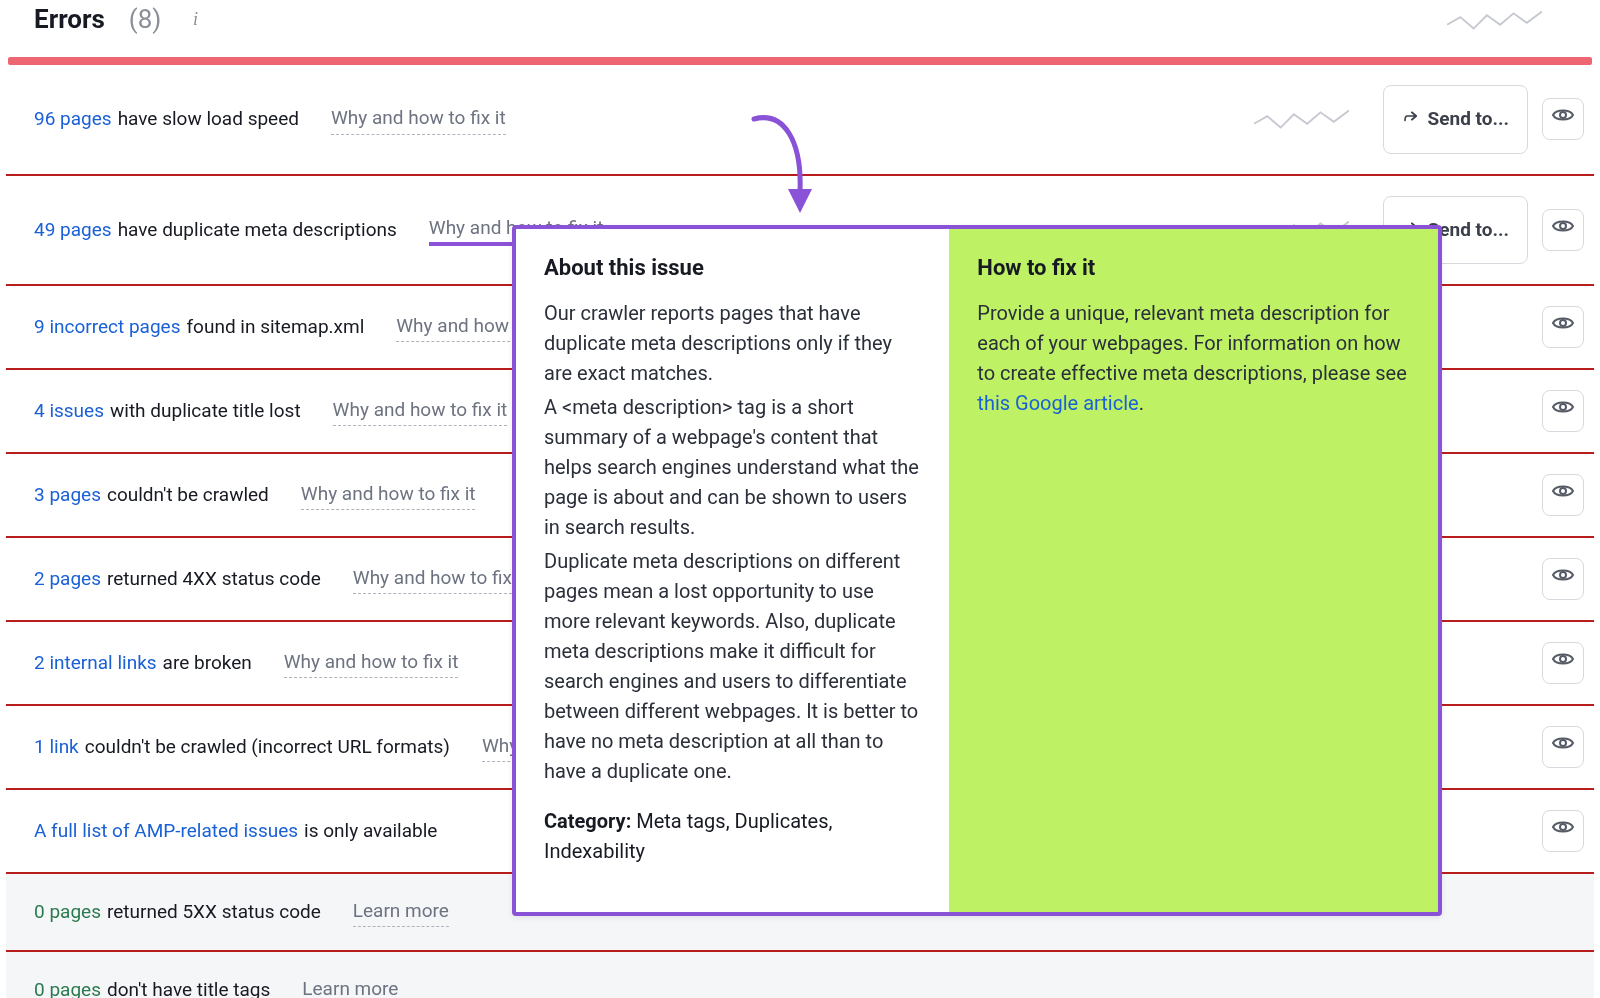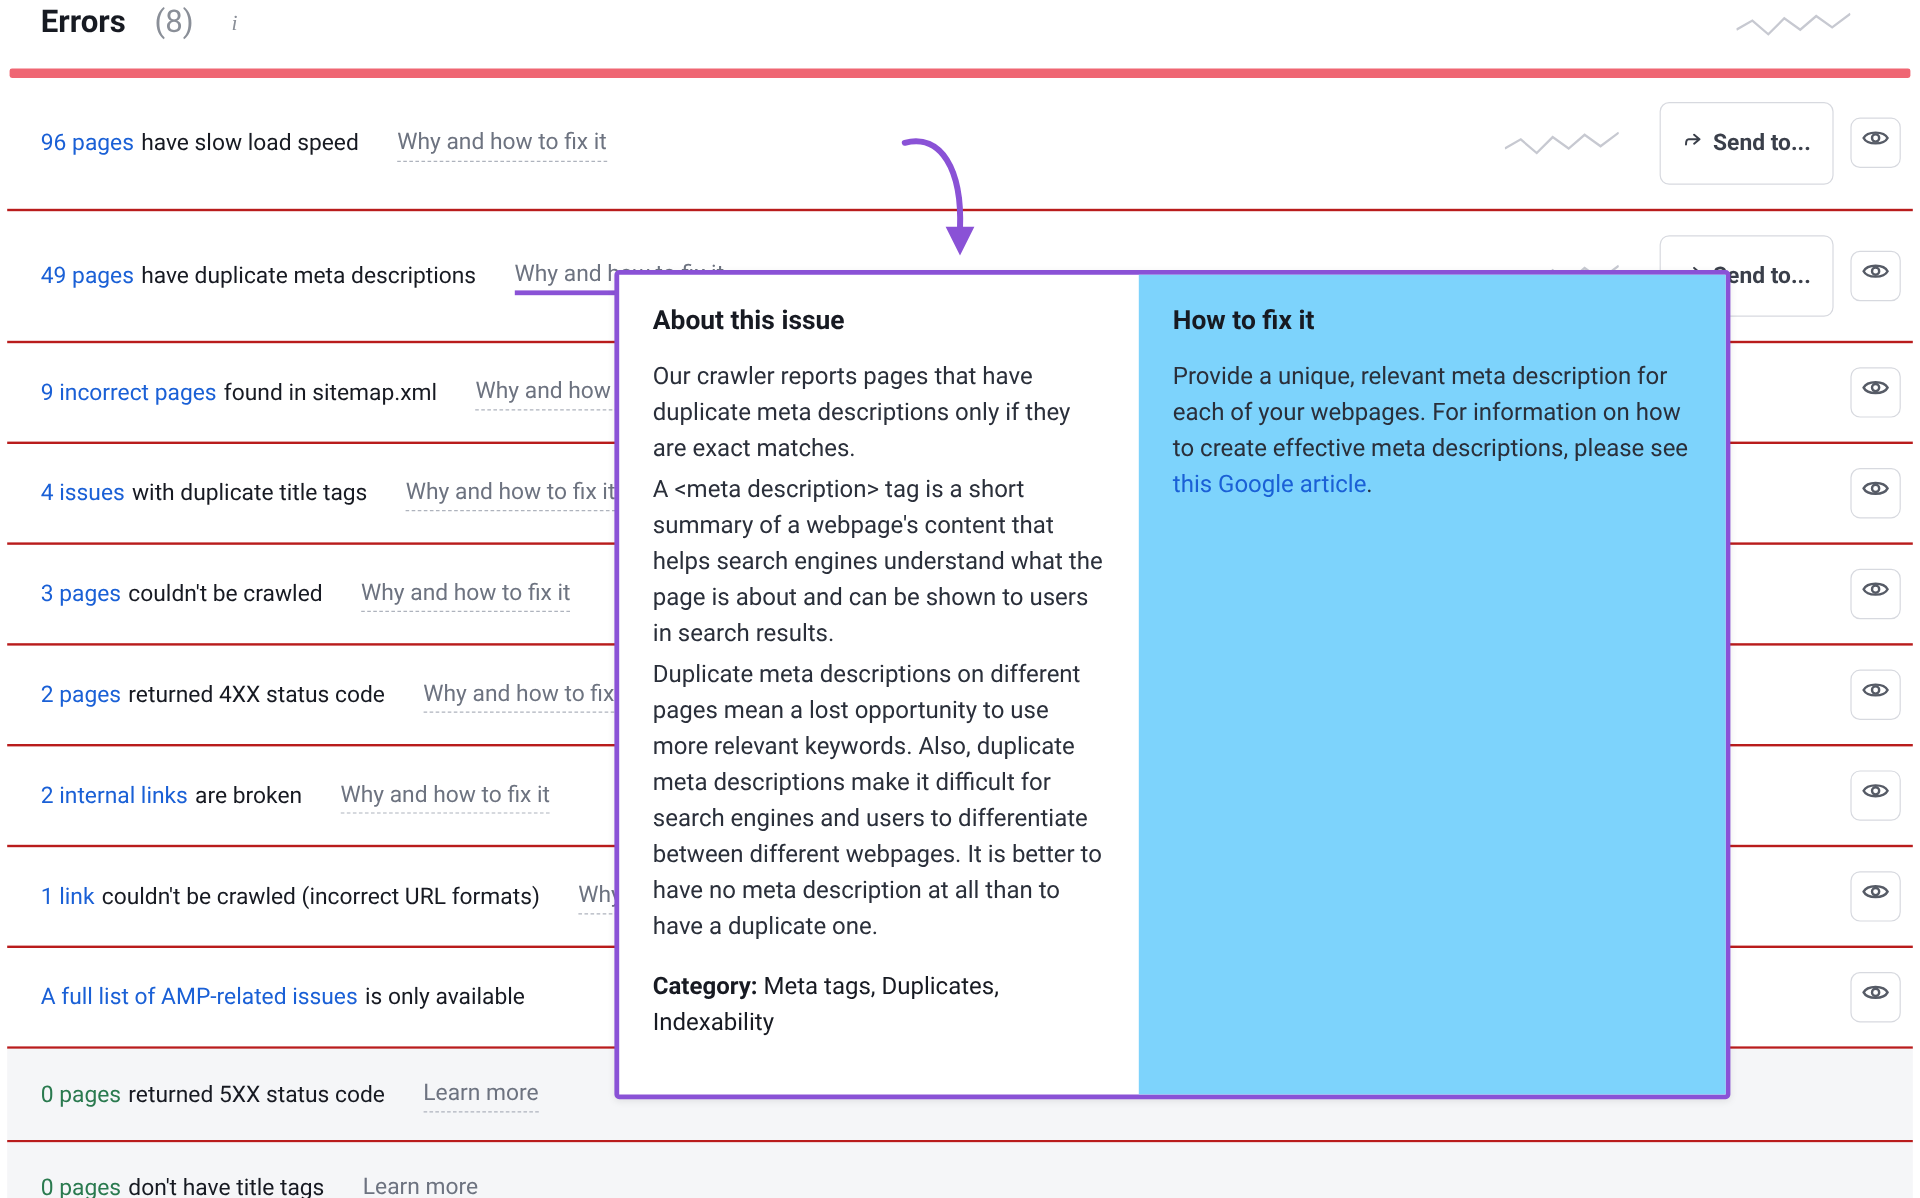--- a/index.html
+++ b/index.html
@@ -59,21 +59,21 @@
 
   
   .popover {
     position:absolute; left:512px; top:225px; width:930px;
     display:flex; border:4px solid #8a52d6; border-radius:4px;
     background:#fff; z-index:20;
     box-shadow: 0 2px 6px rgba(0,0,0,.08);
   }
   .pop-col { padding: 22px 26px 26px 28px; }
   .pop-left { flex: 1 1 47%; }
-  .pop-right { flex: 1 1 53%; background:#7dd3fc; }
+  .pop-right { flex: 1 1 53%; background:#bef264; }
   .pop-h { font-size:22px; font-weight:700; margin: 0 0 14px 0; }
   .pop-p { margin: 0 0 4px 0; font-size:20px; color:#2a2f3a; }
   .pop-cat { margin-top: 20px; font-size:20px; }
   .pop-cat b { font-weight:700; }
   .link { color:#1a60d6; cursor:pointer; }
 
   
   .anno-arrow { position:absolute; left:744px; top:111px; width:80px; height:110px; z-index:25; pointer-events:none; }
   .anno-arrow svg path { stroke:#8a52d6; stroke-width:5; fill:none; stroke-linecap:round; }
   .anno-arrow svg polygon { fill:#8a52d6; }
@@ -150,21 +150,21 @@
           <span class="eye-btn">
             <span><svg viewBox="0 0 24 24">
                 <path d="M2 12 C5 6 19 6 22 12 C19 18 5 18 2 12 Z" fill="none" stroke="#565b66" stroke-width="2"></path>
                 <circle cx="12" cy="12" r="3" fill="none" stroke="#565b66" stroke-width="2"></circle>
               </svg></span>
           </span>
         </span>
       </div>
       <div class="row">
         <span class="count-link row-text">4 issues</span>
-        <span class="desc row-text"> with duplicate title tags</span>
+        <span class="desc row-text"> with duplicate title lost</span>
         <span class="why-link">Why and how to fix it</span>
         <span class="row-spacer"></span>
         <span class="actions">
           <span class="eye-btn">
             <span><svg viewBox="0 0 24 24">
                 <path d="M2 12 C5 6 19 6 22 12 C19 18 5 18 2 12 Z" fill="none" stroke="#565b66" stroke-width="2"></path>
                 <circle cx="12" cy="12" r="3" fill="none" stroke="#565b66" stroke-width="2"></circle>
               </svg></span>
           </span>
         </span>

